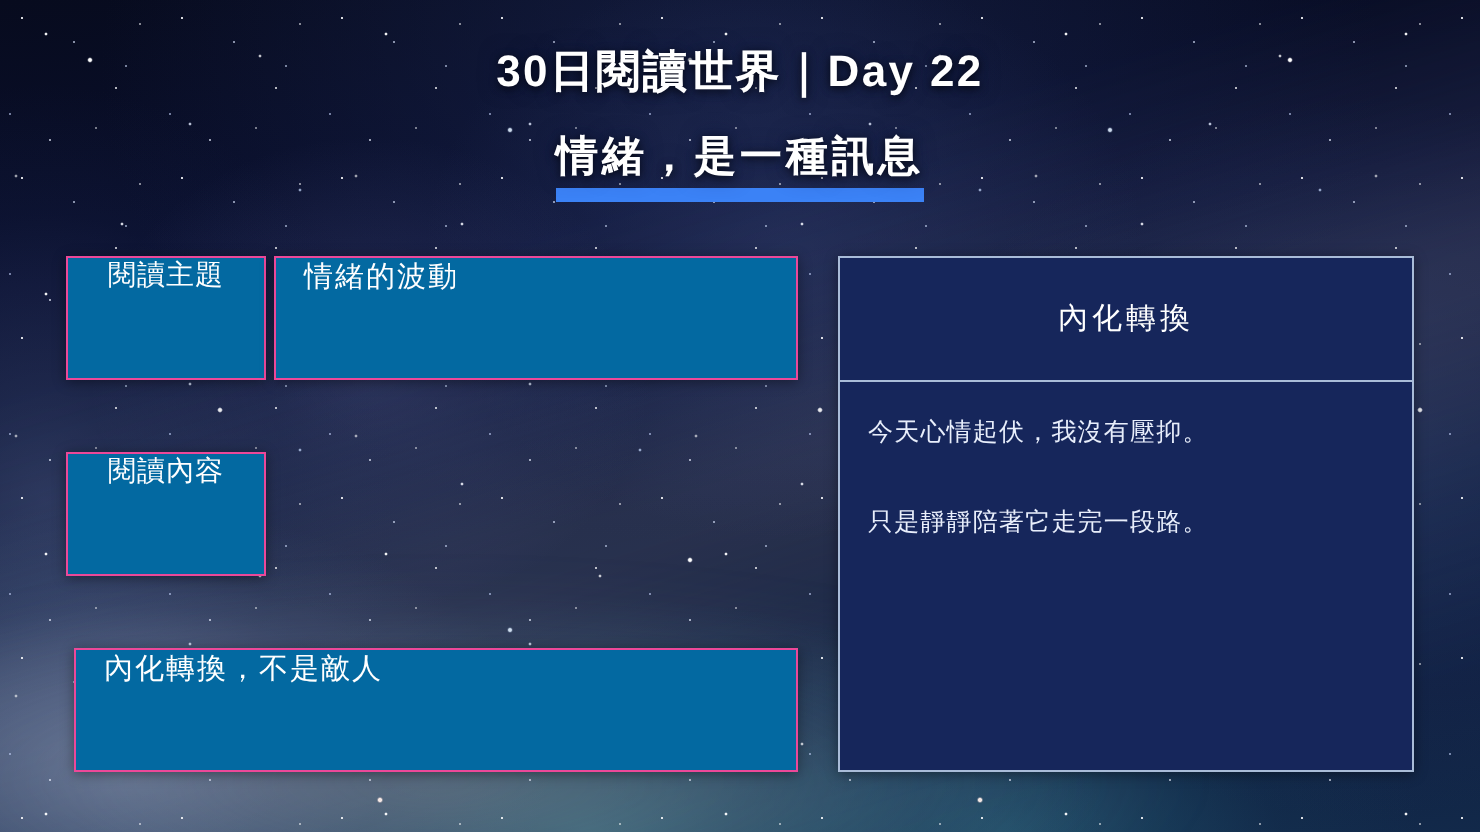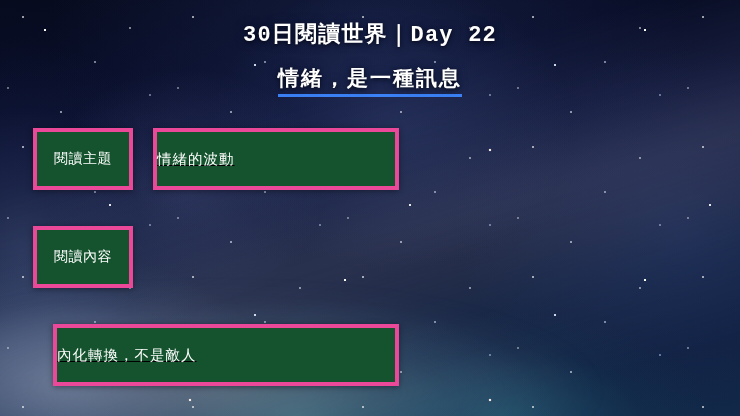--- a/index.html
+++ b/index.html
@@ -99,42 +99,41 @@
   }
 
   
   .title-block {
     position: absolute;
     top: 22px;
     left: 0;
     right: 0;
     text-align: center;
     z-index: 4;
-    font-family: Liberation Mono, monospace;
   }
   .main-title {
     color: #ffffff;
     font-size: 22px;
     font-weight: bold;
     letter-spacing: 1.2px;
     text-shadow: 0 1px 4px rgba(0,0,0,0.75), 0 0 10px rgba(10,20,60,0.7);
     line-height: 1.25;
     margin: 0;
   }
   .sub-title-wrap {
     margin-top: 14px;
     text-align: center;
   }
   .sub-title {
     display: inline-block;
     color: #ffffff;
     font-size: 21px;
     font-weight: bold;
     letter-spacing: 2px;
-    border-bottom: 3px solid #3b82f6;
+    border-bottom: 7px solid #3b82f6;
     padding-bottom: 2px;
     text-shadow: 0 1px 4px rgba(0,0,0,0.75), 0 0 10px rgba(10,20,60,0.7);
   }
 
   
   .content {
     position: absolute;
     left: 33px;
     top: 128px;
     width: 674px;
@@ -149,39 +148,38 @@
     display: flex;
     flex-direction: column;
     justify-content: space-between;
   }
 
   .row {
     display: flex;
     height: 62px;
   }
   .cell {
-    background: #14532d;
-    border: 4px solid #ec4899;
-    display: flex;
-    align-items: center;
+    background: #0369a1;
+    border: 1px solid #ec4899;
+    display: flex;
+    align-items: flex-start;
     box-sizing: border-box;
     box-shadow: 0 1px 6px rgba(0,0,0,0.40);
   }
   .cell-label {
     width: 100px;
     justify-content: center;
     padding: 0 2px;
     flex: 0 0 auto;
   }
   .cell-value {
     flex: 1 1 auto;
-    margin-left: 20px;
-    padding-left: 0;
+    margin-left: 4px;
+    padding-left: 14px;
     justify-content: flex-start;
-    text-decoration: underline;
   }
   .cell-label .txt {
     font-size: 14px;
     color: #ffffff;
     letter-spacing: 0.5px;
     white-space: nowrap;
   }
   .cell-value .txt {
     font-size: 14.5px;
     color: #ffffff;
@@ -264,16 +262,25 @@
       </div>
 
       <div class="row">
         <div class="cell cell-value">
           <span class="txt">內化轉換，不是敵人</span>
         </div>
       </div>
 
     </div>
 
+    <div class="right-panel">
+      <div class="panel-head">
+        <span class="txt">內化轉換</span>
+      </div>
+      <div class="panel-body">
+        <p>今天心情起伏，我沒有壓抑。</p>
+        <p>只是靜靜陪著它走完一段路。</p>
+      </div>
+    </div>
 
   </div>
 
 </div>
 
 </body></html>

